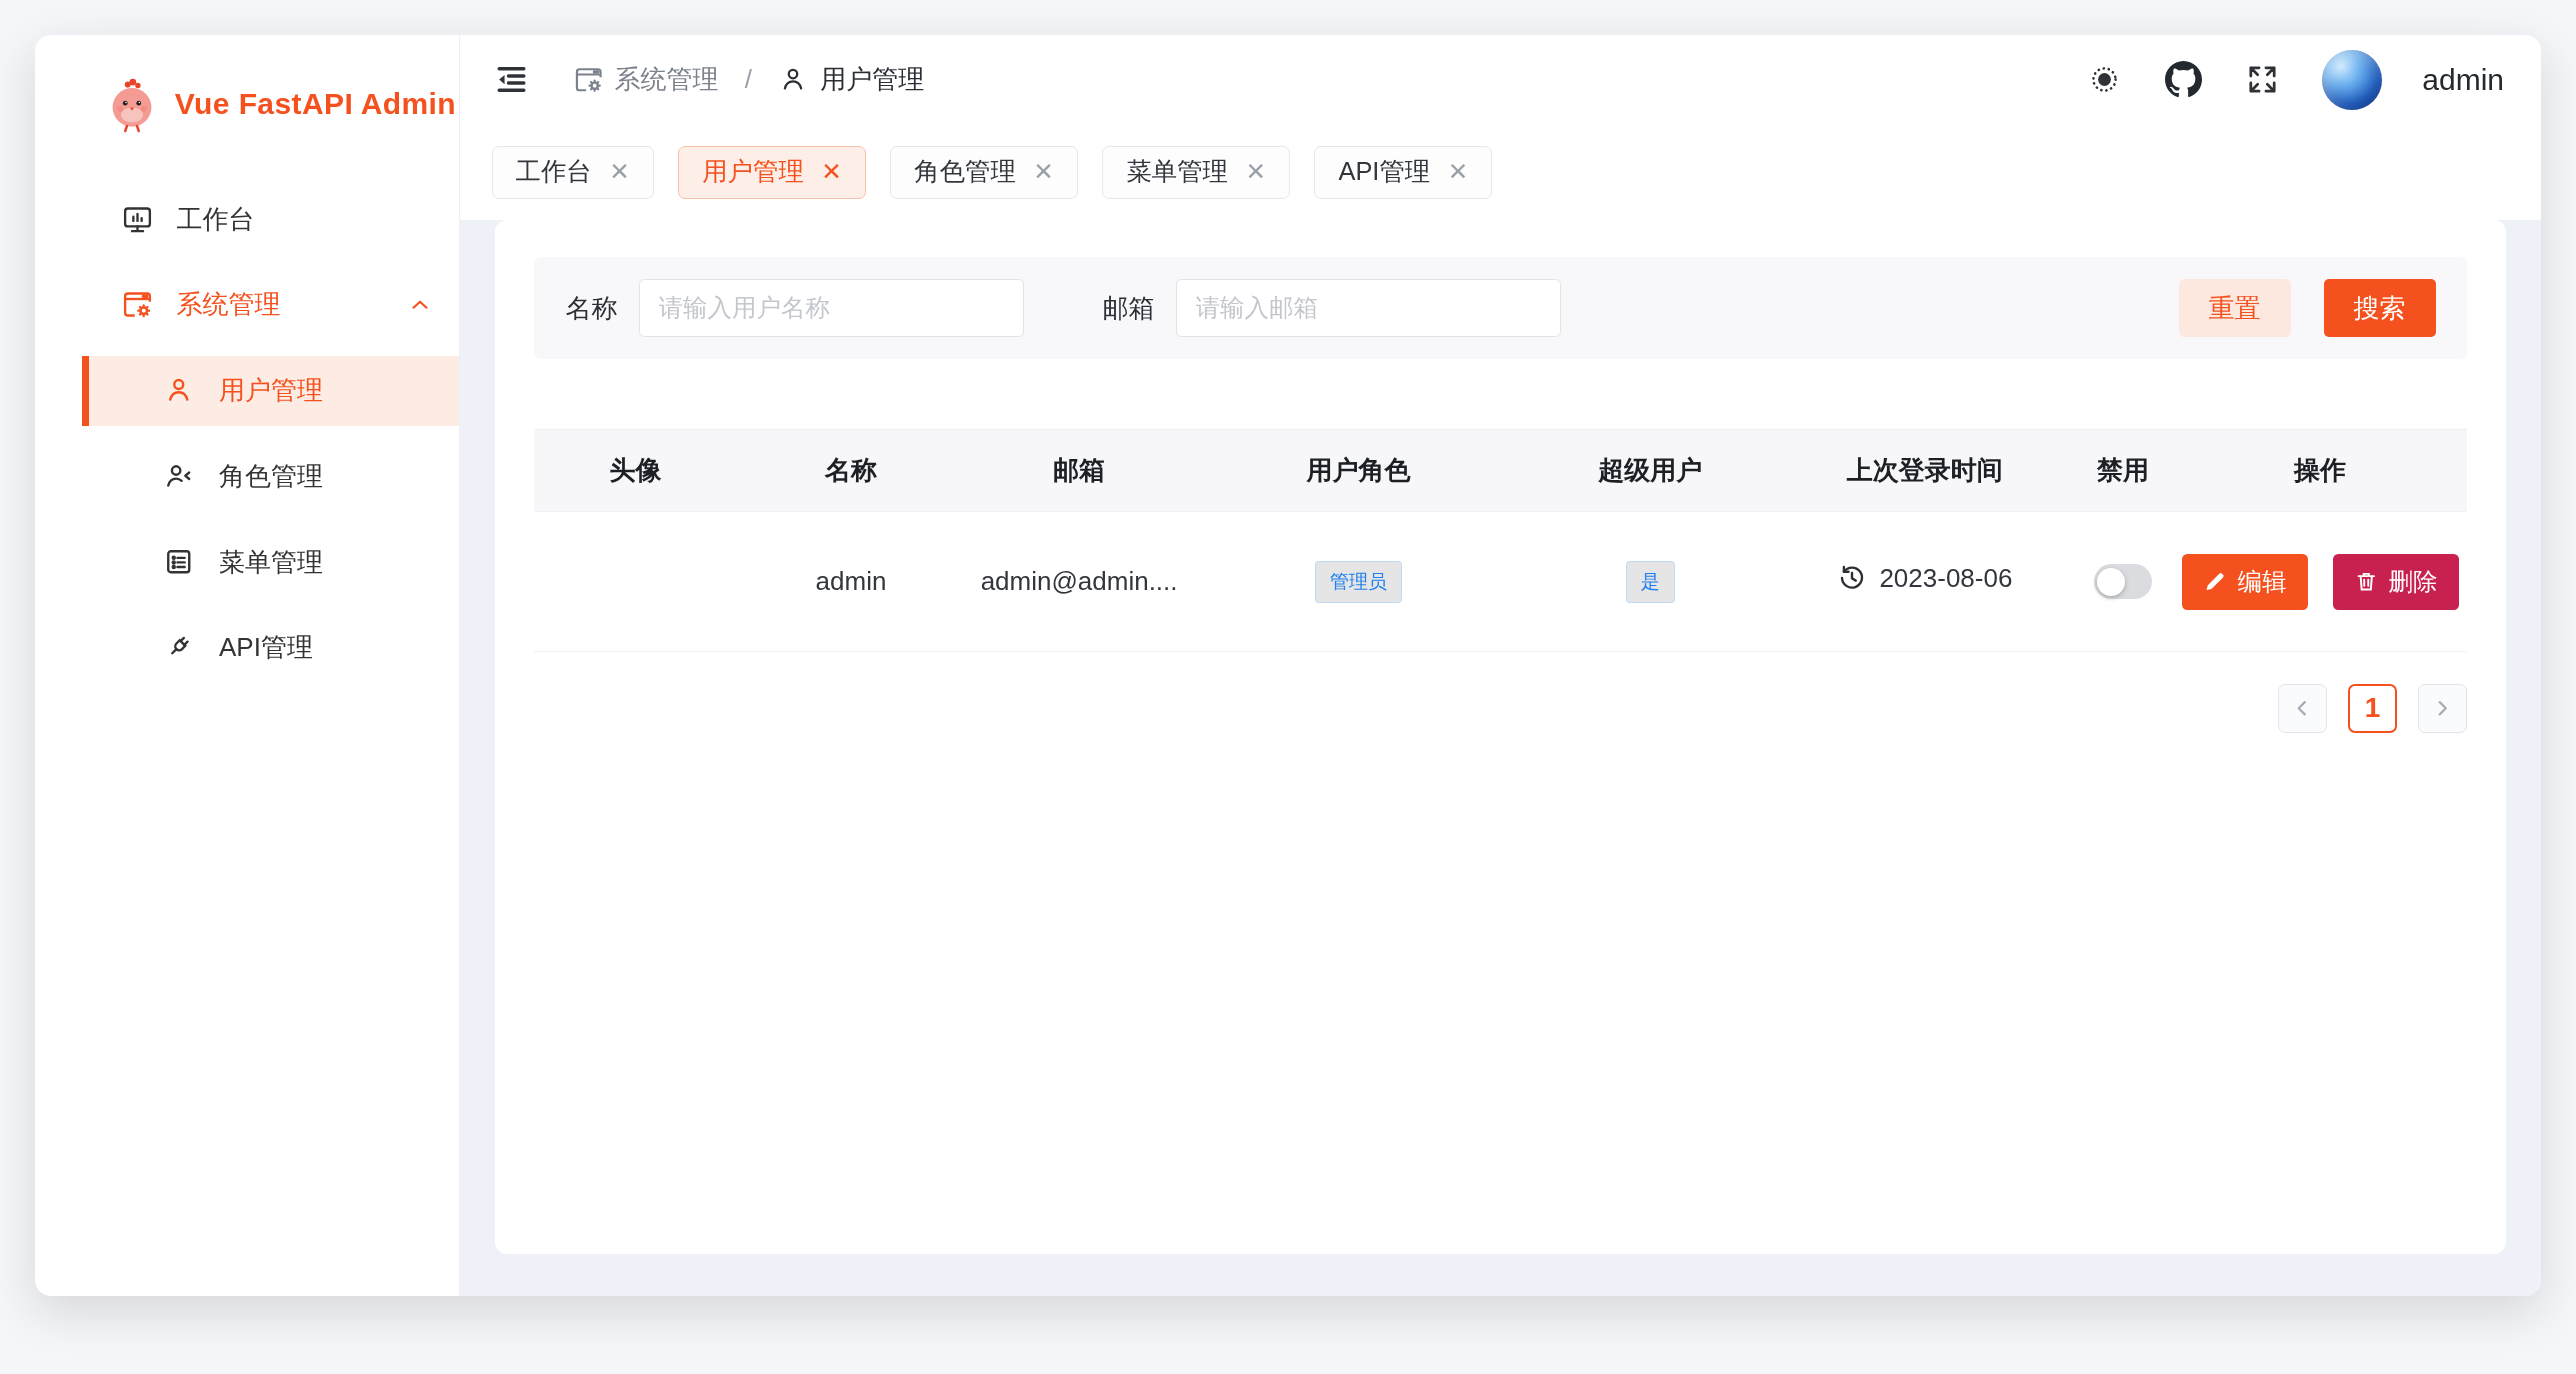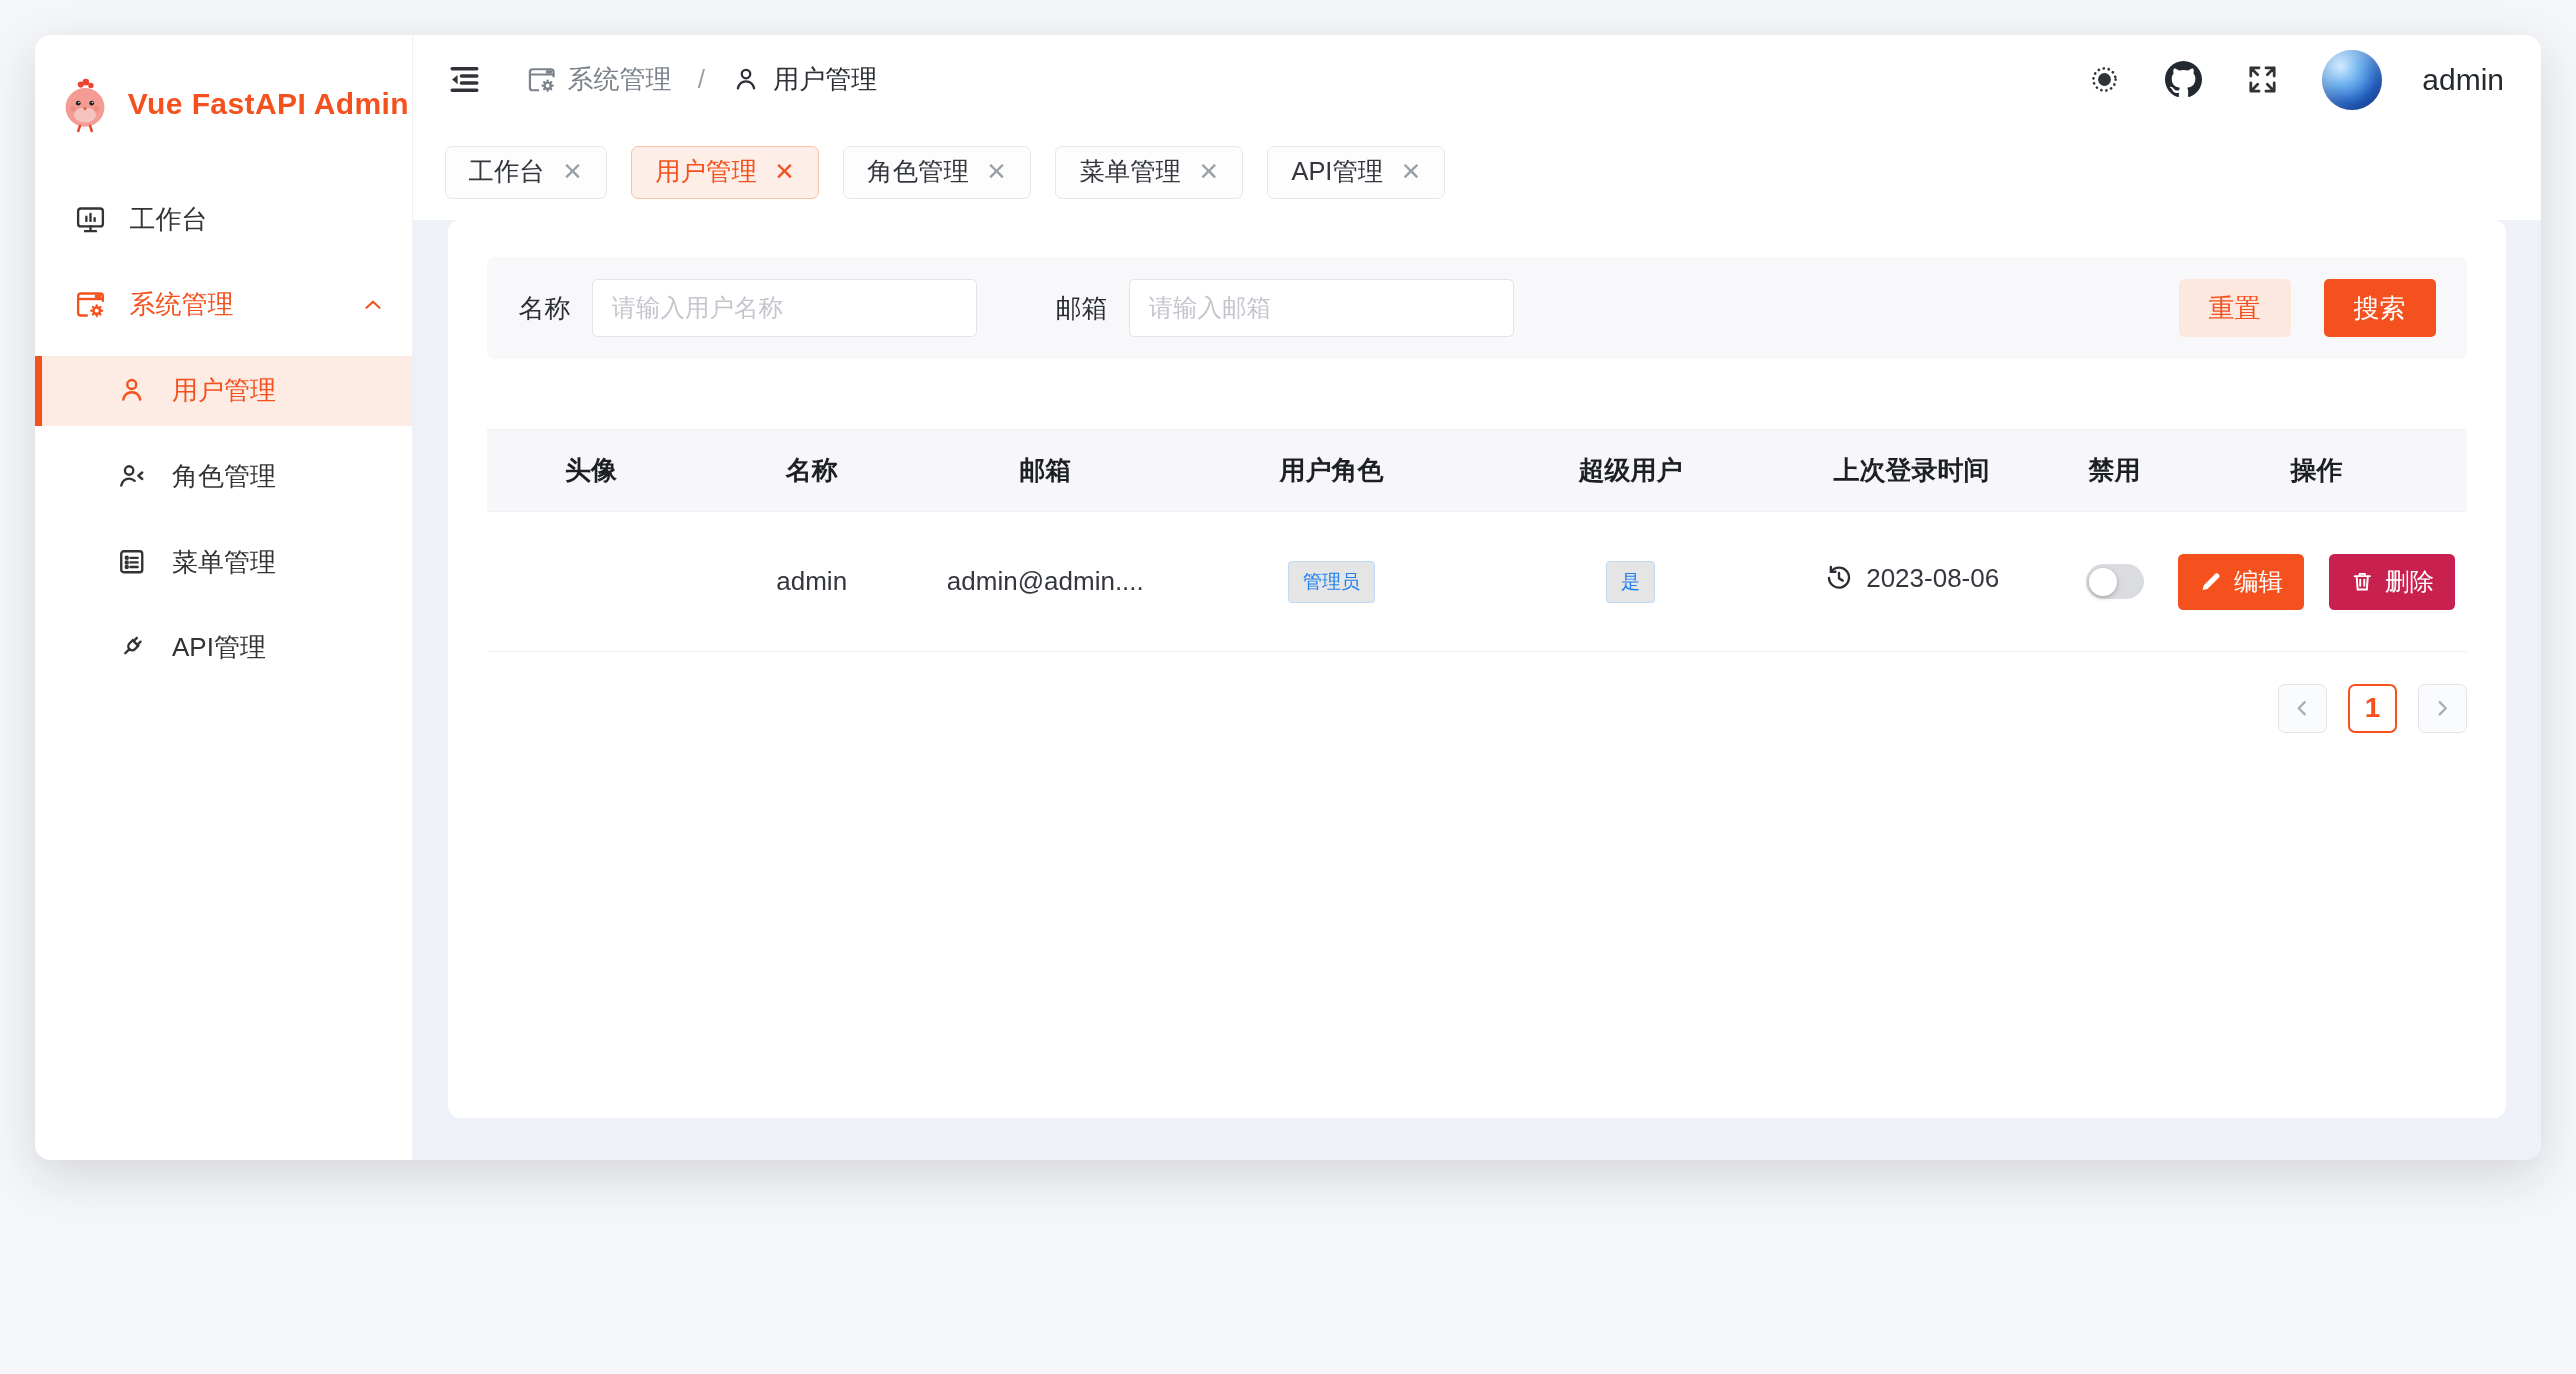--- a/index.html
+++ b/index.html
@@ -5,23 +5,24 @@
   * { margin:0; padding:0; box-sizing:border-box; }
   html,body { width:2576px; height:1375px; }
   body {
     font-family:"Liberation Sans","DejaVu Sans",sans-serif;
     background:#f5f6f8;
     color:#333;
     overflow:hidden;
   }
   .stage { position:relative; width:2576px; height:1375px; }
   .app {
-    position:absolute; left:35px; top:35px; width:2506px; height:1125px;
+    position:absolute; left:35px; top:35px; width:2506px; height:1261px;
     background:#fff; border-radius:15.8px; overflow:hidden; display:flex;
     box-shadow:0 15.8px 48px rgba(20,26,48,.14);
+    padding-left:47px;
   }
   
   .sidebar { width:378px; min-width:378px; background:#fff; border-right:0.9px solid #efeff3; display:flex; flex-direction:column; }
   .logo { display:flex; align-items:center; gap:15.8px; padding:30px 0 0 23px; height:107px; }
   .logo-title { font-size:30px; font-weight:bold; color:#f4511e; letter-spacing:0.4px; }
   .nav { margin-top:42px; display:flex; flex-direction:column; }
   .menu-item {
     display:flex; align-items:center; gap:23px; height:70px; margin-bottom:15.8px;
     padding-left:31.5px; border-left:7px solid transparent; font-size:26px; color:#333; cursor:pointer;
   }

